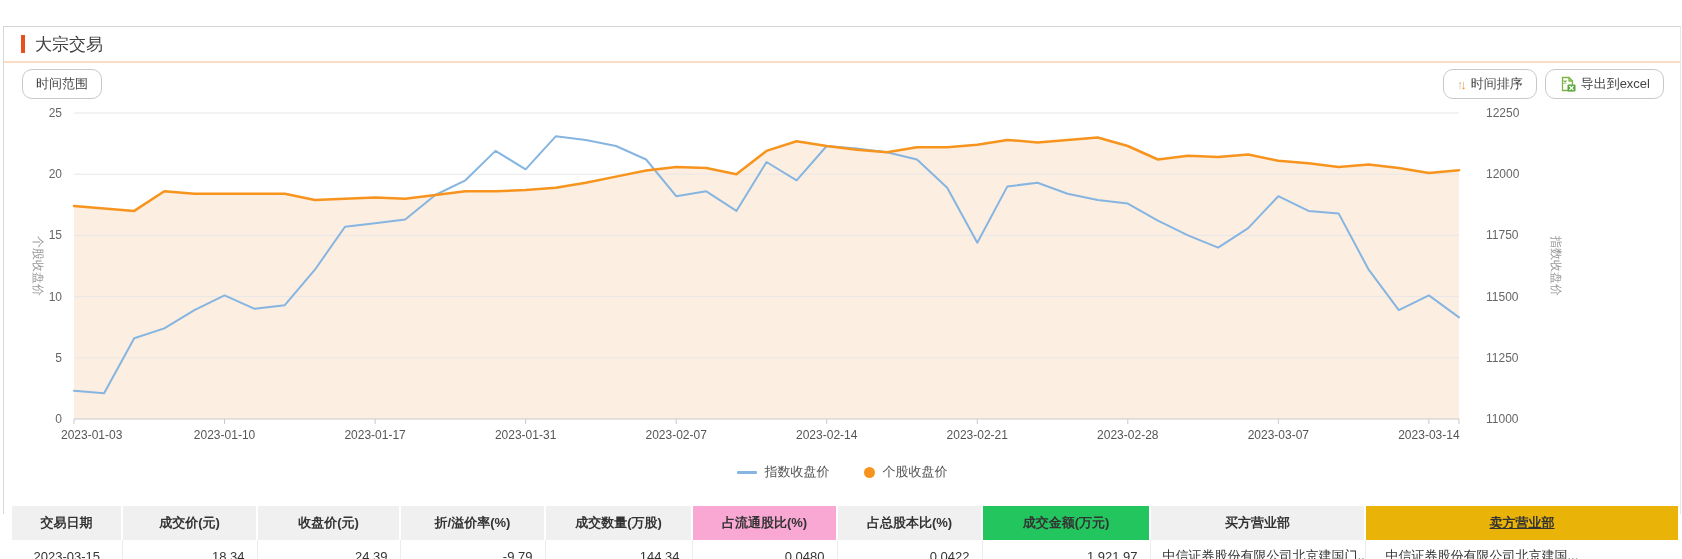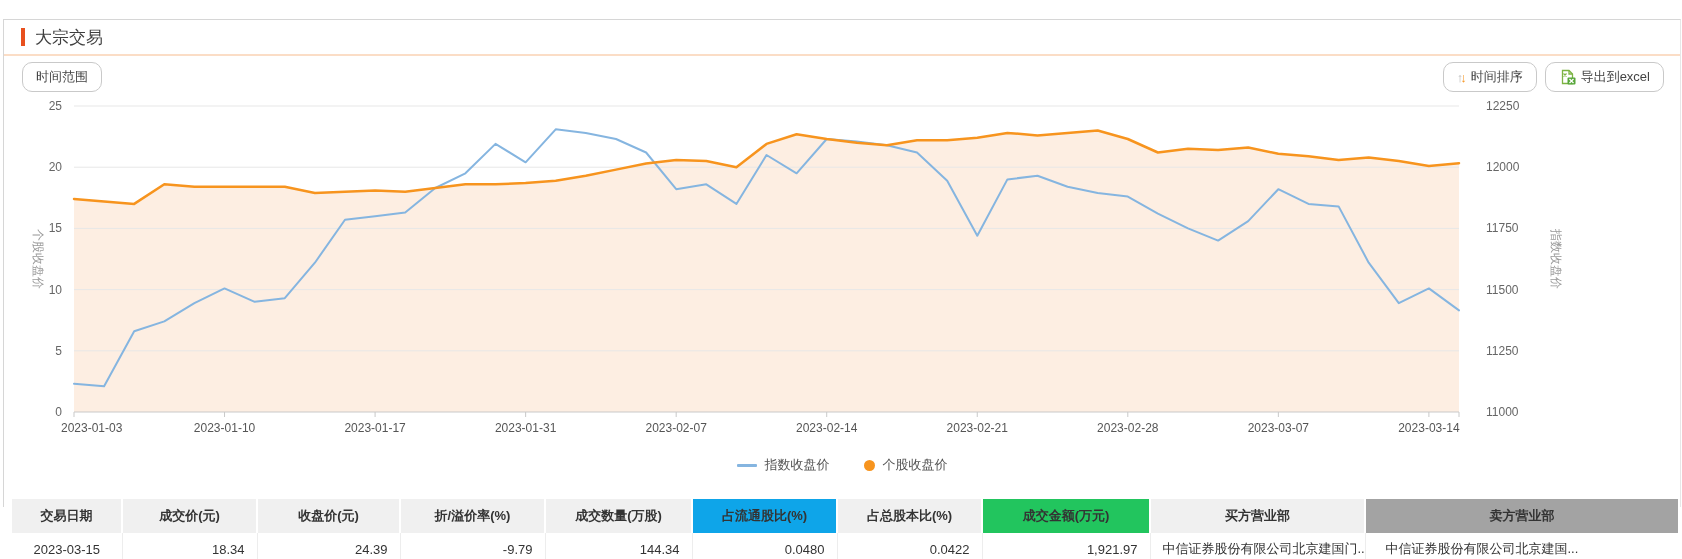--- a/index.html
+++ b/index.html
@@ -1,21 +1,21 @@
 <!DOCTYPE html>
 <html><head>
 <meta charset="utf-8">
 <style>
   html,body{margin:0;padding:0;}
   body{
     width:1682px;height:559px;overflow:hidden;background:#fff;
     font-family:"Liberation Sans","DejaVu Sans",sans-serif;color:#333;position:relative;
   }
   .panel{
-    position:absolute;left:3px;top:19px;width:1678px;height:488px;box-sizing:border-box;
+    position:absolute;left:3px;top:26px;width:1678px;height:488px;box-sizing:border-box;
     border-top:1px solid #d6d6d6;border-left:1px solid #d6d6d6;border-right:1px solid #e7e7e7;
     background:#fff;
   }
   .title-row{display:flex;align-items:center;height:34px;padding-left:17px;}
   .accent-bar{width:4px;height:18px;margin-right:10px;}
   .page-title{font-size:17px;color:#3f3f3f;}
   .title-divider{height:2px;}
   .toolbar{position:relative;height:42px;}
   .btn{
     box-sizing:border-box;display:inline-flex;align-items:center;gap:5px;height:30px;
@@ -160,25 +160,25 @@
         <col style="width: 215px;">
         <col style="width: 313px;">
       </colgroup>
     <thead>
         <tr id="thead-row">
           <th style="background: rgb(240, 240, 240);">交易日期</th>
           <th style="background: rgb(240, 240, 240);">成交价(元)</th>
           <th style="background: rgb(240, 240, 240);">收盘价(元)</th>
           <th style="background: rgb(240, 240, 240);">折/溢价率(%)</th>
           <th style="background: rgb(240, 240, 240);">成交数量(万股)</th>
-          <th style="background: #0ea5e9;">占流通股比(%)</th>
+          <th style="background: #f9a8d4;">占流通股比(%)</th>
           <th style="background: rgb(240, 240, 240);">占总股本比(%)</th>
           <th style="background: #22c55e;">成交金额(万元)</th>
           <th style="background: rgb(240, 240, 240);">买方营业部</th>
-          <th style="background: #a3a3a3;">卖方营业部</th>
+          <th style="background: #eab308; text-decoration: underline;">卖方营业部</th>
         </tr>
       </thead>
     <tbody id="tbody">
         <tr>
           <td style="text-align: center;">2023-03-15</td>
           <td style="text-align: right; padding-left: 29px;">18.34</td>
           <td style="text-align: right;">24.39</td>
           <td style="text-align: right;">-9.79</td>
           <td style="text-align: right;">144.34</td>
           <td style="text-align: right;">0.0480</td>

